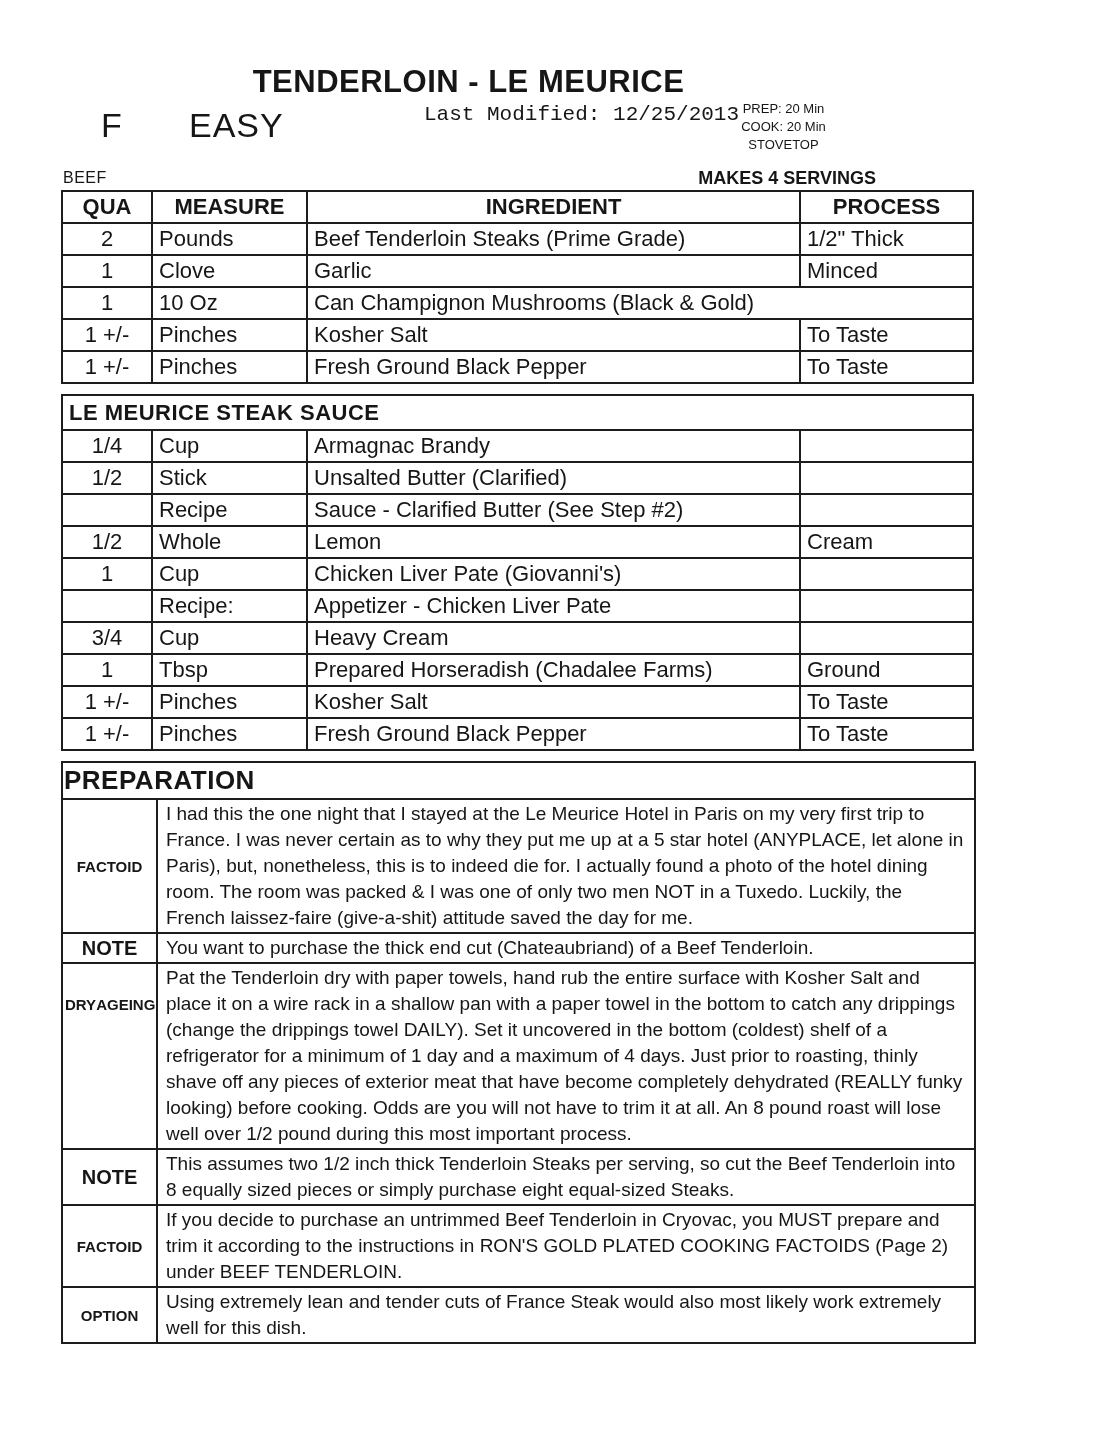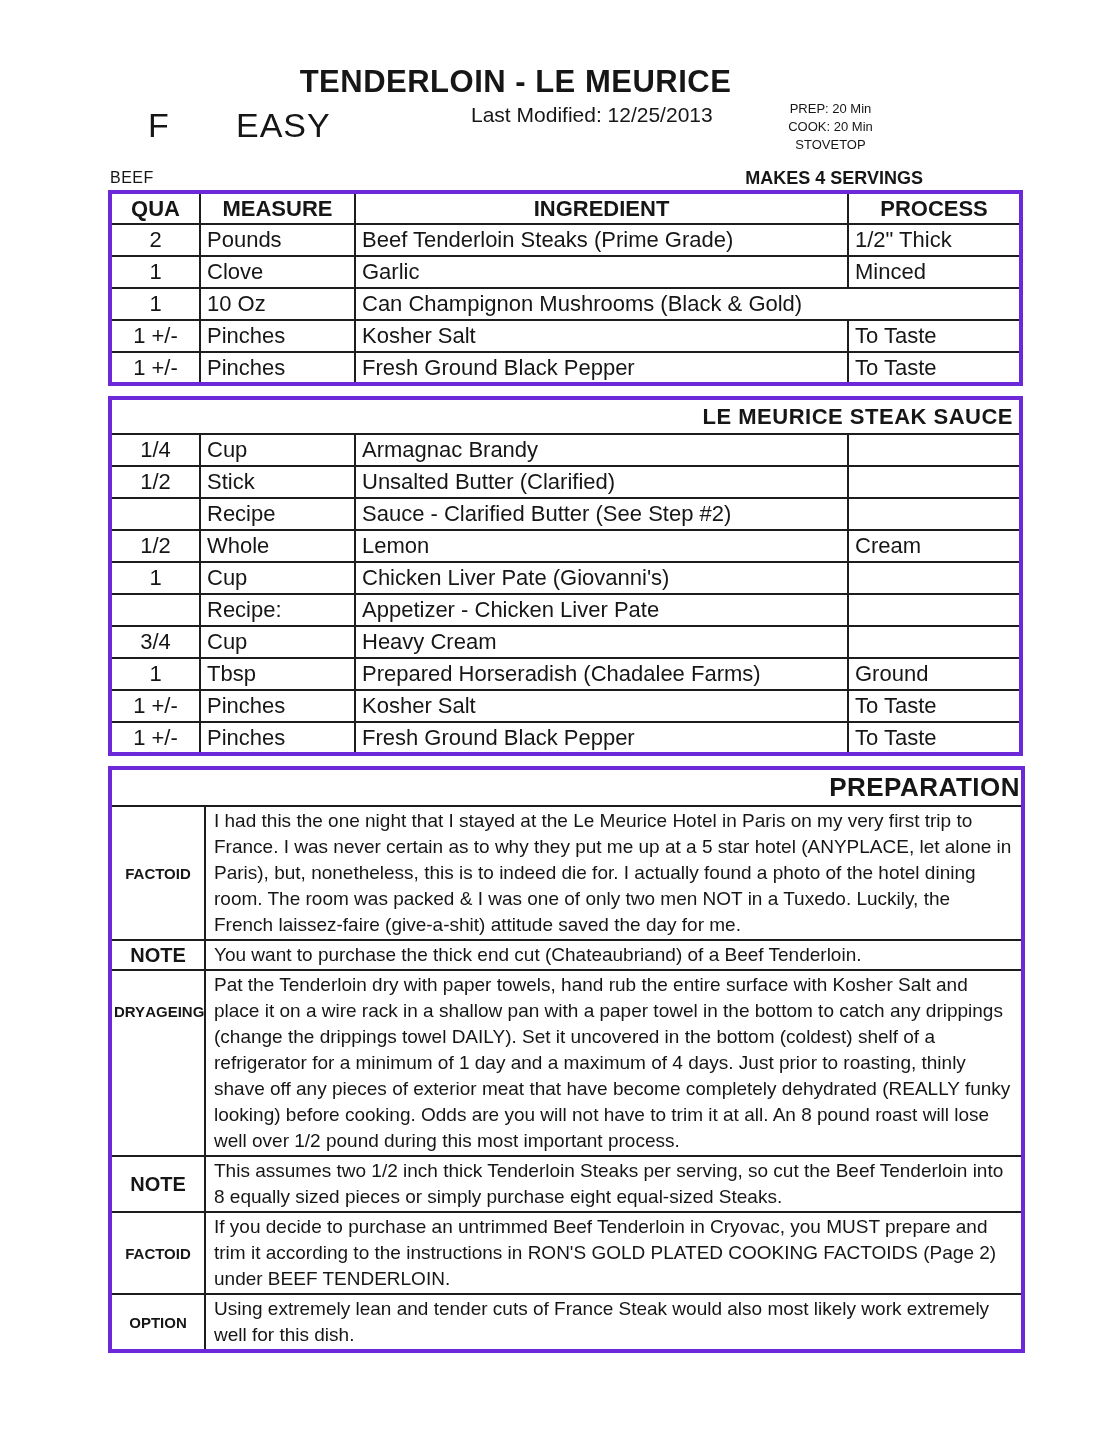--- a/index.html
+++ b/index.html
@@ -4,54 +4,54 @@
 <style>
   html,body{margin:0;padding:0;}
   body{
     width:1120px;height:1451px;
     background:#ffffff;
     font-family:"Liberation Sans","DejaVu Sans",sans-serif;
     color:#161616;
     -webkit-font-smoothing:antialiased;
   }
   .page{position:relative;width:1120px;height:1451px;overflow:hidden;}
-  .content{position:relative;margin-left:108px;width:815px;}
+  .content{position:relative;margin-left:61px;width:815px;}
 
   
   .recipe-title{
     margin-top:64px;
     text-align:center;
     font-size:31px;
     font-weight:bold;
     letter-spacing:.5px;
     white-space:nowrap;
   }
   .meta-row{position:relative;height:90px;}
   .letter{position:absolute;left:40px;top:6px;font-size:34px;}
   .difficulty{position:absolute;left:128px;top:6px;font-size:34px;letter-spacing:1px;}
-  .last-modified{position:absolute;left:363px;top:3px;font-size:21px;white-space:nowrap;}
+  .last-modified{position:absolute;left:363px;top:3px;font-size:21px;white-space:nowrap;font-family:Liberation Mono, monospace;}
   .timing{position:absolute;right:10px;top:0;width:165px;text-align:center;font-size:13px;line-height:18px;}
   .category{position:absolute;left:2px;bottom:3px;font-size:16px;letter-spacing:.5px;}
   .servings{position:absolute;right:0;bottom:1px;font-size:18px;font-weight:bold;}
 
   
   table{border-collapse:collapse;table-layout:fixed;width:913px;margin-bottom:10px;}
-  table{border:4px solid #6d28d9;}
+  table{border:1px solid #6d28d9;}
   td,th{border:2px solid #1d1d1d;overflow:hidden;white-space:nowrap;}
   .col-qua{width:90px;}
   .col-measure{width:155px;}
   .col-ingredient{width:493px;}
   .col-process{width:173px;}
 
   .ing-table tr{height:32px;}
   .ing-table th{font-size:22px;font-weight:bold;text-align:center;padding:0 4px;}
   .ing-table td{font-size:22px;padding:0 6px;}
   td.qua{text-align:center;padding:0 2px;}
   .table-title{
-    font-size:24px;font-weight:bold;text-align:right;
+    font-size:24px;font-weight:bold;text-align:left;
     height:33px;letter-spacing:.5px;
   }
 
   
   .prep-table .table-title{font-size:26px;}
   .prep-label-col{width:95px;}
   .prep-text-col{width:818px;}
   .prep-table td.label{
     text-align:center;vertical-align:middle;
     font-weight:bold;font-size:15px;padding:0 2px;

